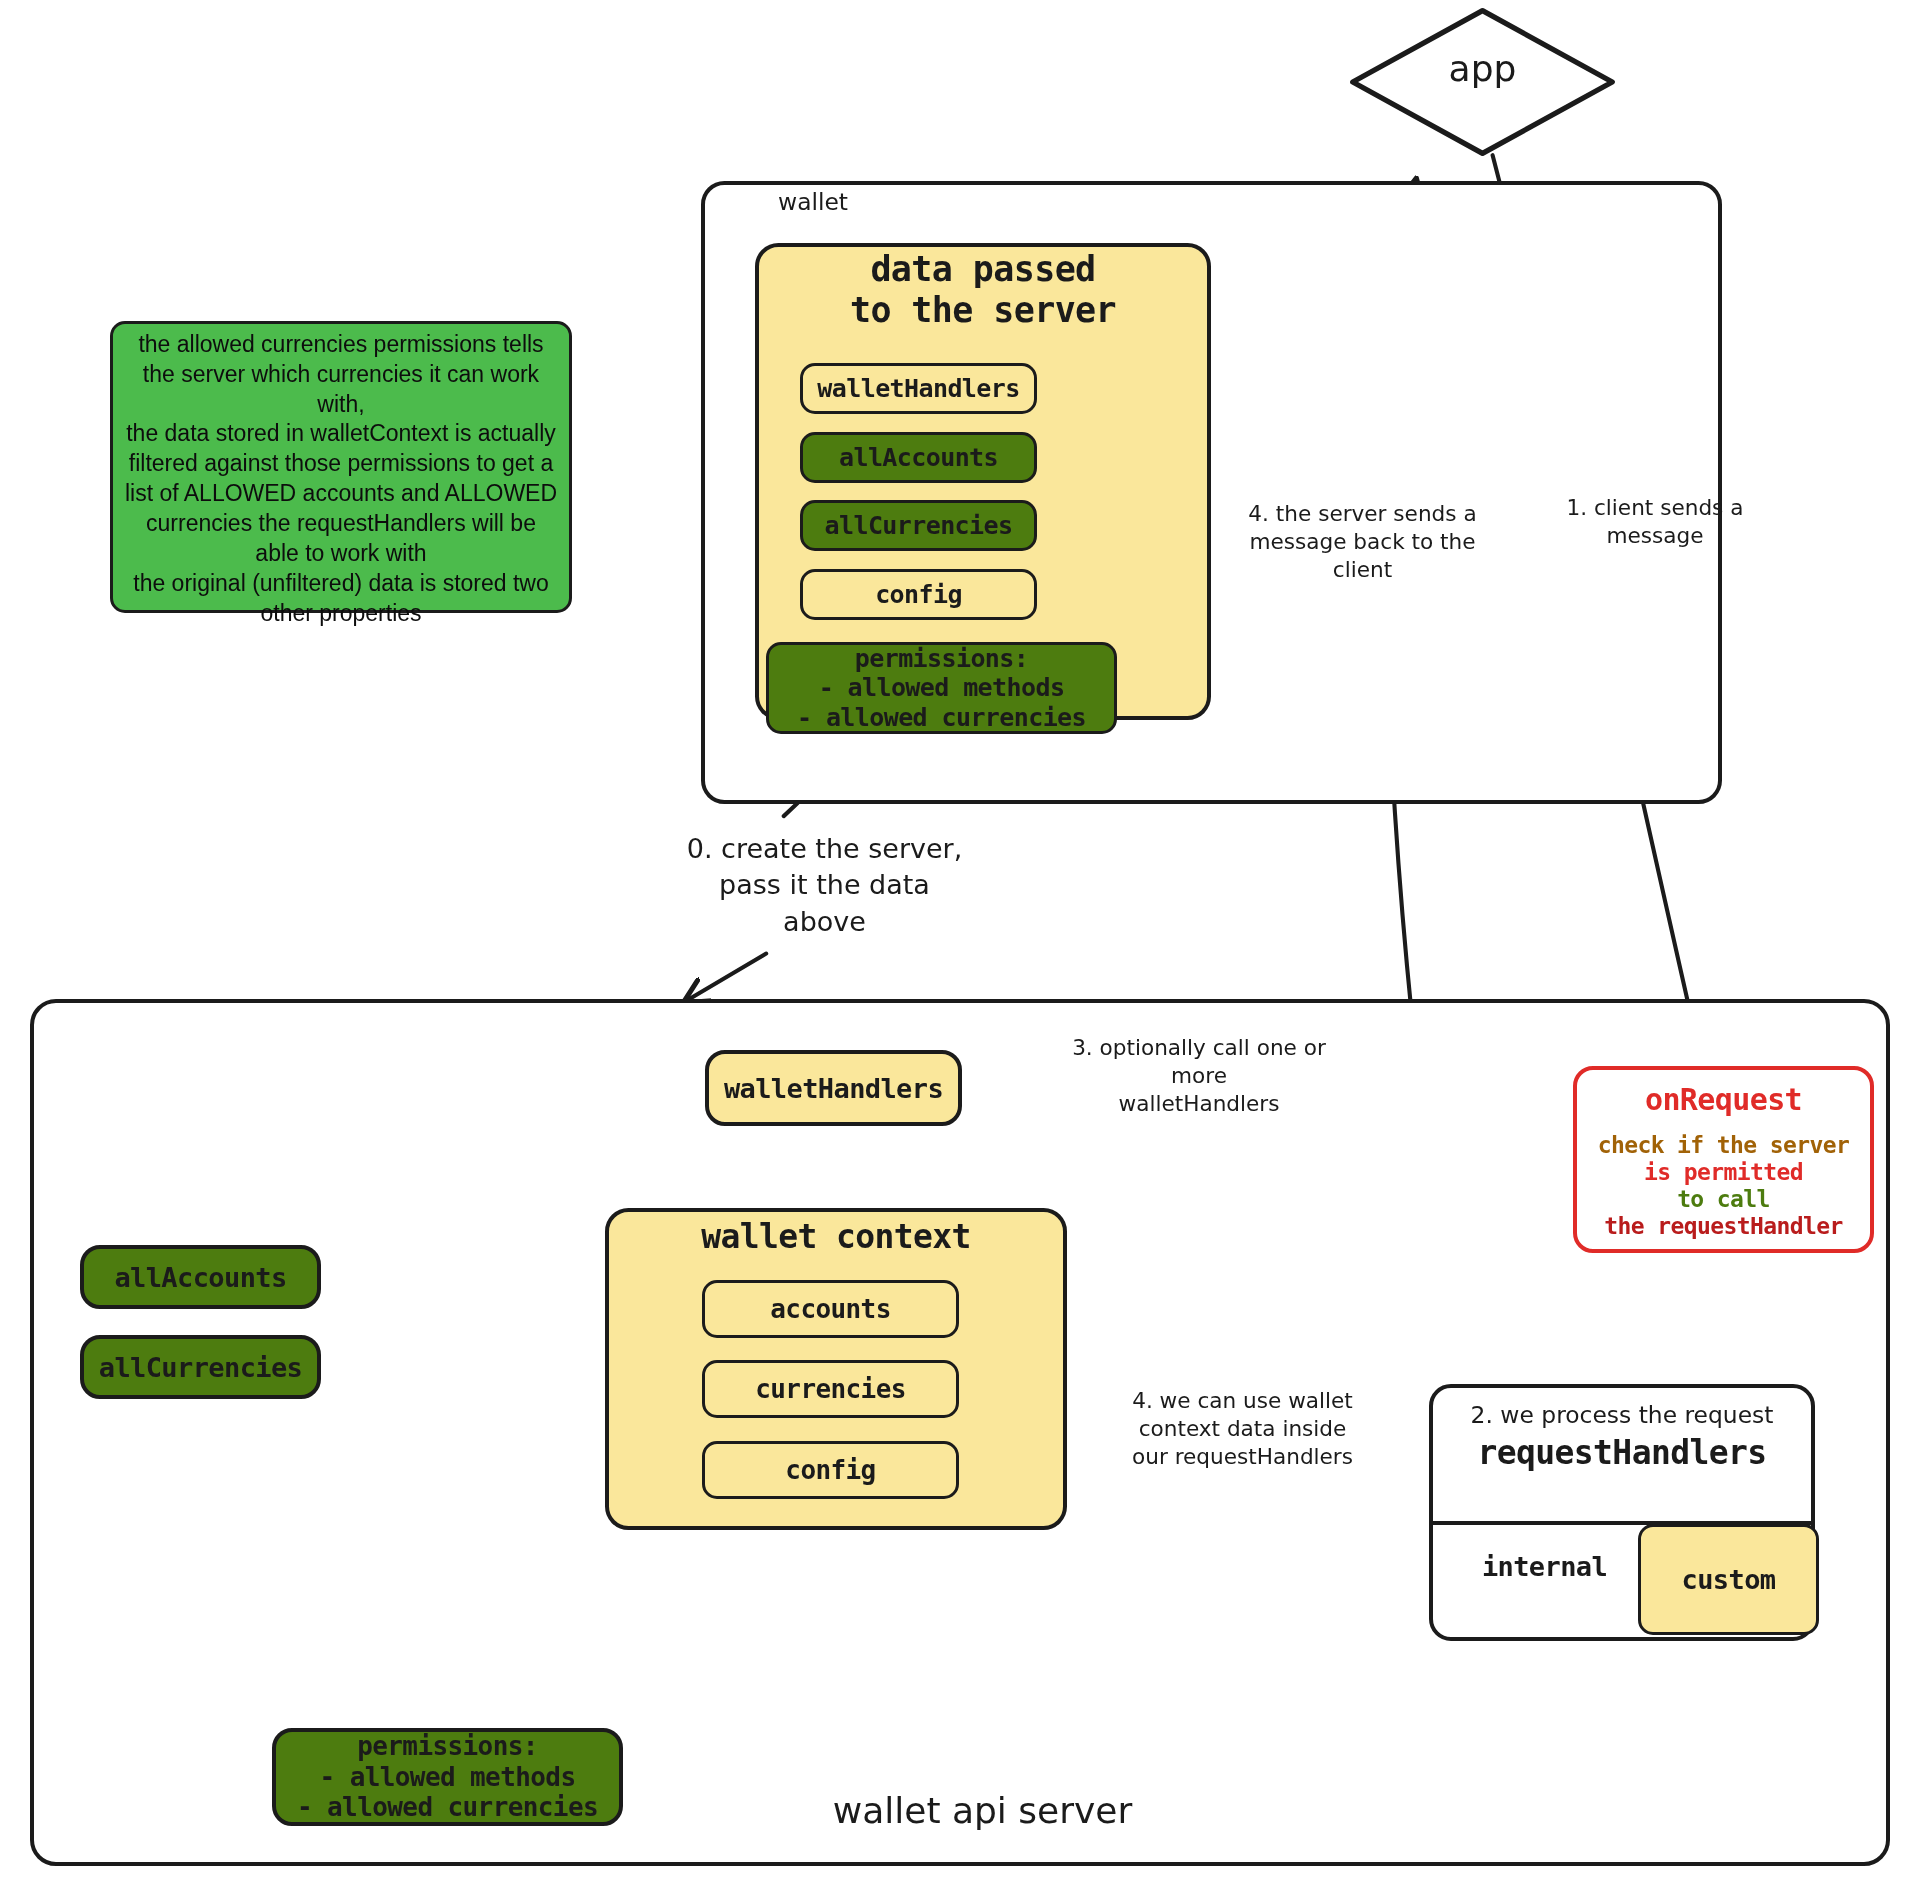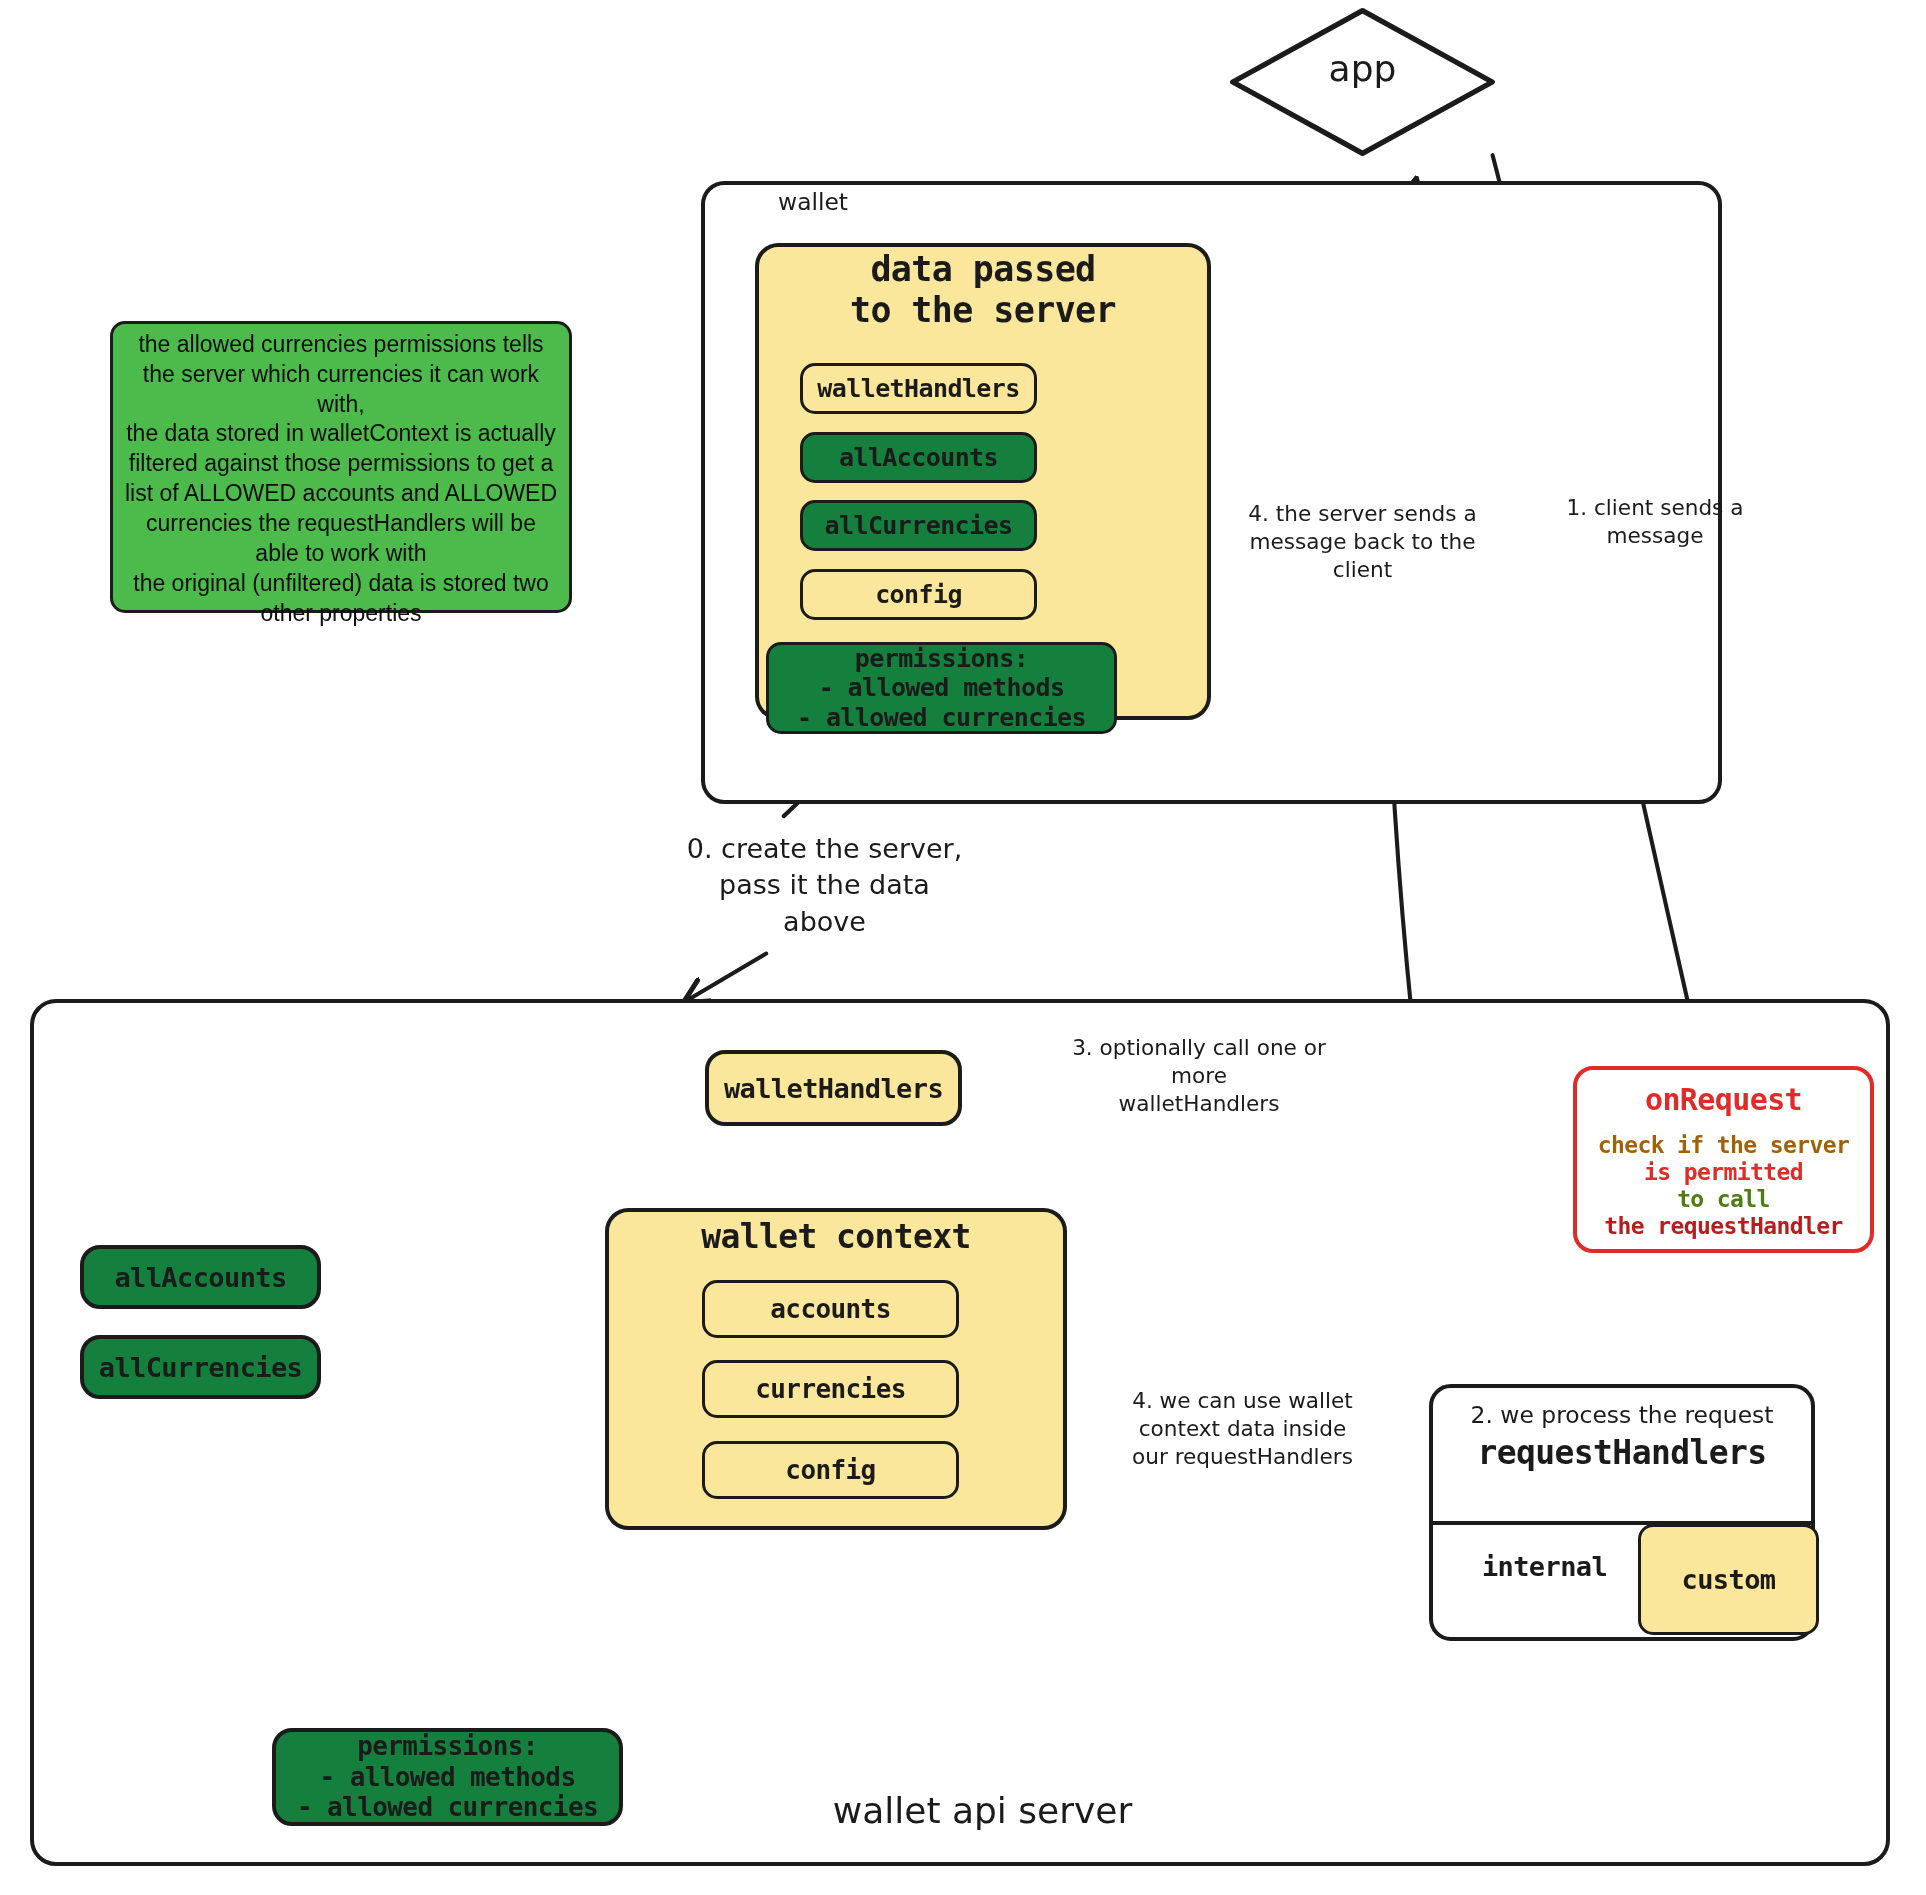--- a/index.html
+++ b/index.html
@@ -43,21 +43,21 @@
     border: 4.1px solid #1b1b1b;
     border-radius: 20px;
     background: transparent;
     display: flex;
     align-items: center;
     justify-content: center;
     text-align: center;
   }
   .rbox.thin { border-width: 3.5px; border-radius: 15px; }
   .yellow { background: #fae79b; }
-  .pink   { background: #15803d; }
+  .pink   { background: #4d7c0f; }
   .green  { background: #4cbb4c; }
   .white  { background: #ffffff; }
 
   .red-box {
     border: 4.1px solid #e02b28;
     border-radius: 20px;
     background: #ffffff;
     color: #e02b28;
   }
 
@@ -105,21 +105,21 @@
     <path d="M 1845 1880 L 1680 1888" fill="none" stroke="#1b1b1b" stroke-width="7" stroke-linecap="round" marker-end="url(#arrowBlack)"></path>
 
     <path d="M 2455 2455 L 2340 2448" fill="none" stroke="#1b1b1b" stroke-width="7" stroke-linecap="round"></path>
     <path d="M 1915 2430 L 1800 2430" fill="none" stroke="#1b1b1b" stroke-width="7" stroke-linecap="round" marker-end="url(#arrowBlack)"></path>
 
     <path d="M 2950 2145 L 2950 2370" fill="none" stroke="#e02b28" stroke-width="7" stroke-linecap="round" marker-end="url(#arrowRed)"></path>
 
     <path d="M 570 2170 C 640 2420, 760 2760, 830 2740 C 930 2710, 1030 2420, 1185 2290" fill="none" stroke="#e02b28" stroke-width="7" stroke-linecap="round" marker-end="url(#arrowRed)"></path>
   </svg>
 
-  <div class="abs" style="left:1228px; top:5.8px; width:269px; height:152px;">
+  <div class="abs" style="left:1348px; top:5.8px; width:269px; height:152px;">
     <svg width="269" height="152" viewBox="0 0 460 260">
       <polygon points="230,8 452,130 230,252 8,130" fill="#ffffff" stroke="#1b1b1b" stroke-width="9" stroke-linejoin="round"></polygon>
     </svg>
     <div class="abs hand" style="left:0; top:42px; width:269px; text-align:center; font-size:36px;">app</div>
   </div>
 
   <div class="abs rbox green center-col" style="left:110px; top:321px; width:462px; height:292px; border-radius:15px; border-width:3.5px; padding:5.8px 8.2px;">
     <div class="sansnote" style="font-size:23px; line-height:1.30; text-align:center;">the allowed currencies permissions tells the server which currencies it can work with,</div>
     <div style="height:20px"></div>
     <div class="sansnote" style="font-size:23px; line-height:1.30; text-align:center;">the data stored in walletContext is actually filtered against those permissions to get a list of ALLOWED accounts and ALLOWED currencies the requestHandlers will be able to work with</div>

